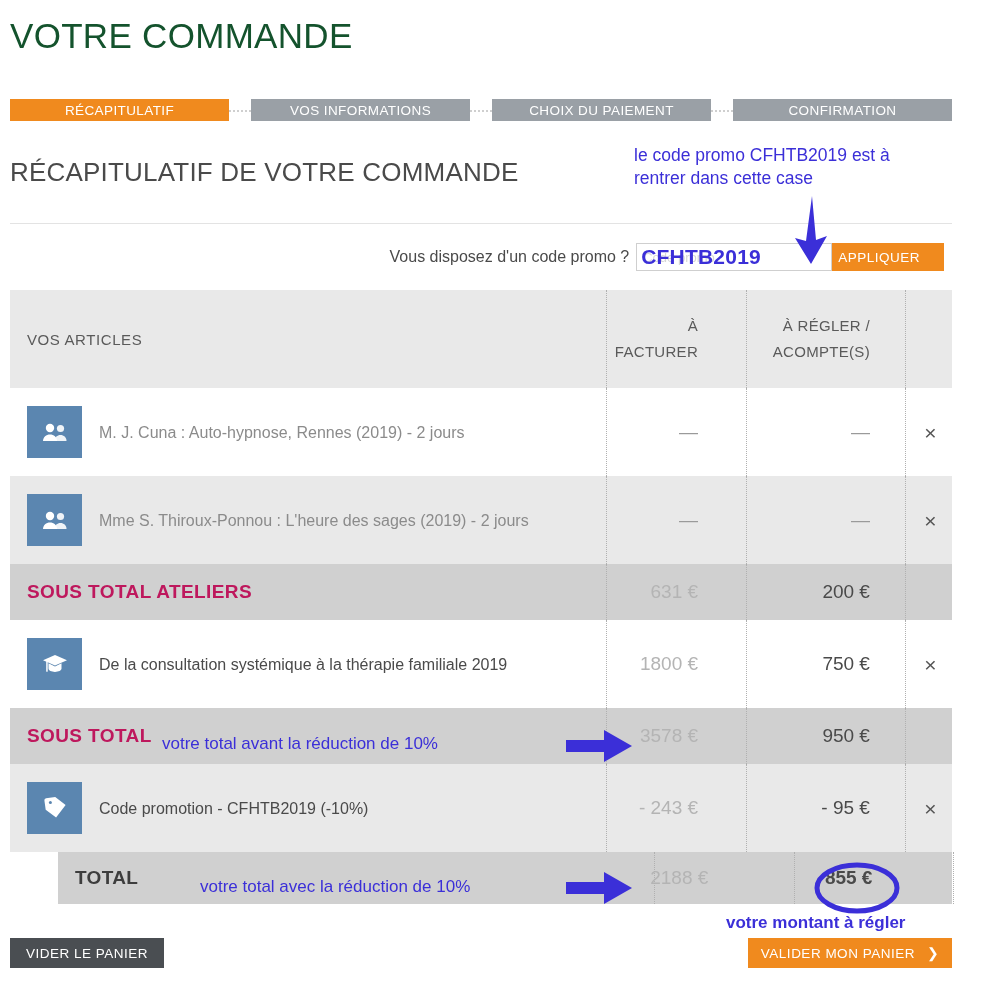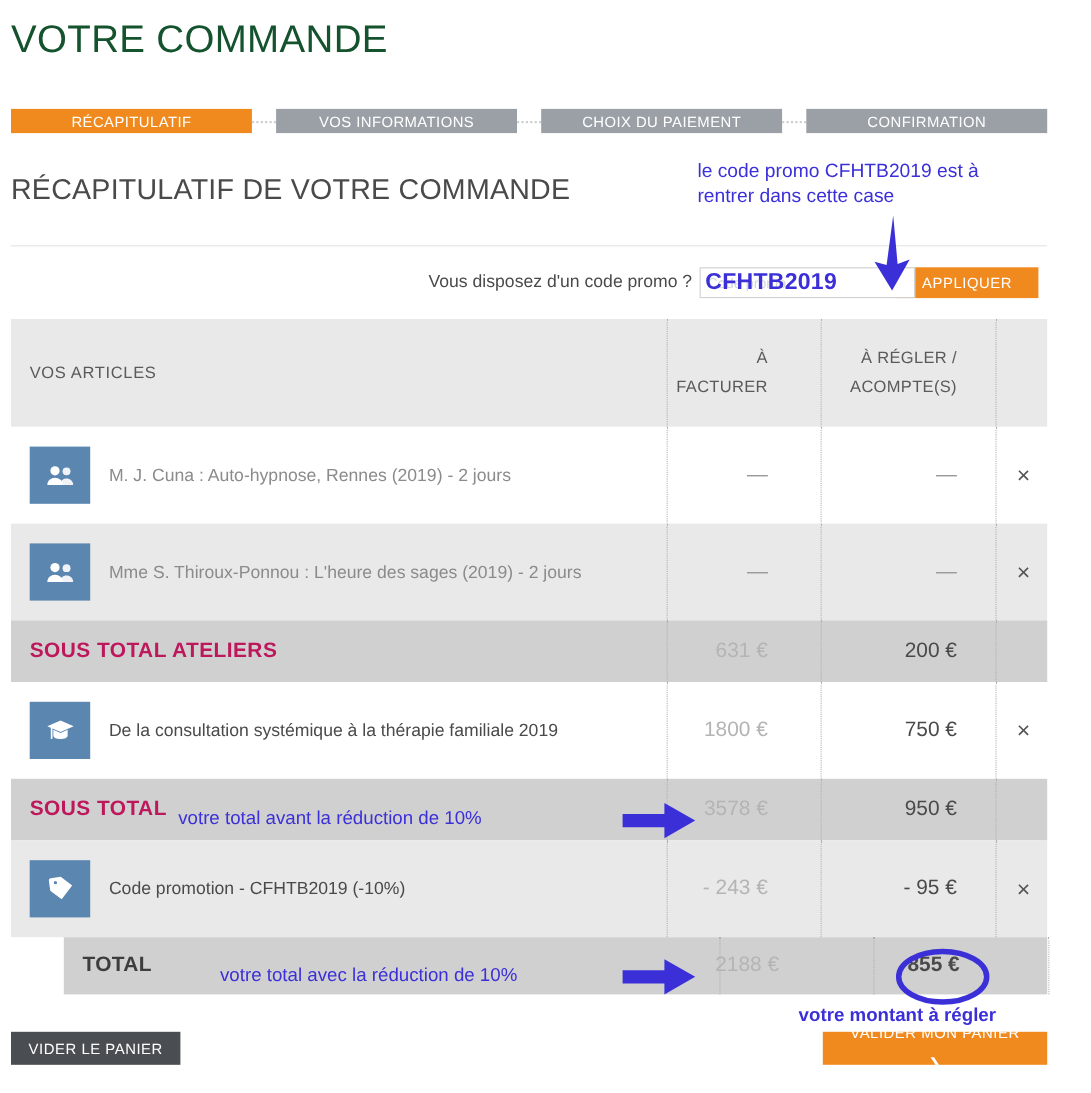--- a/index.html
+++ b/index.html
@@ -287,21 +287,20 @@
     color: #ffffff;
     border: none;
     font-family: "Liberation Sans", sans-serif;
     font-size: 13.5px;
     letter-spacing: 0.5px;
     display: flex;
     align-items: center;
     justify-content: center;
     gap: 12px;
     cursor: pointer;
-    flex-direction: column;
   }
   .btn-validate .chev { font-size: 14px; }
 
   
   .anno {
     position: absolute;
     color: #3b2fd8;
     font-family: "Liberation Sans", sans-serif;
     pointer-events: none;
   }

